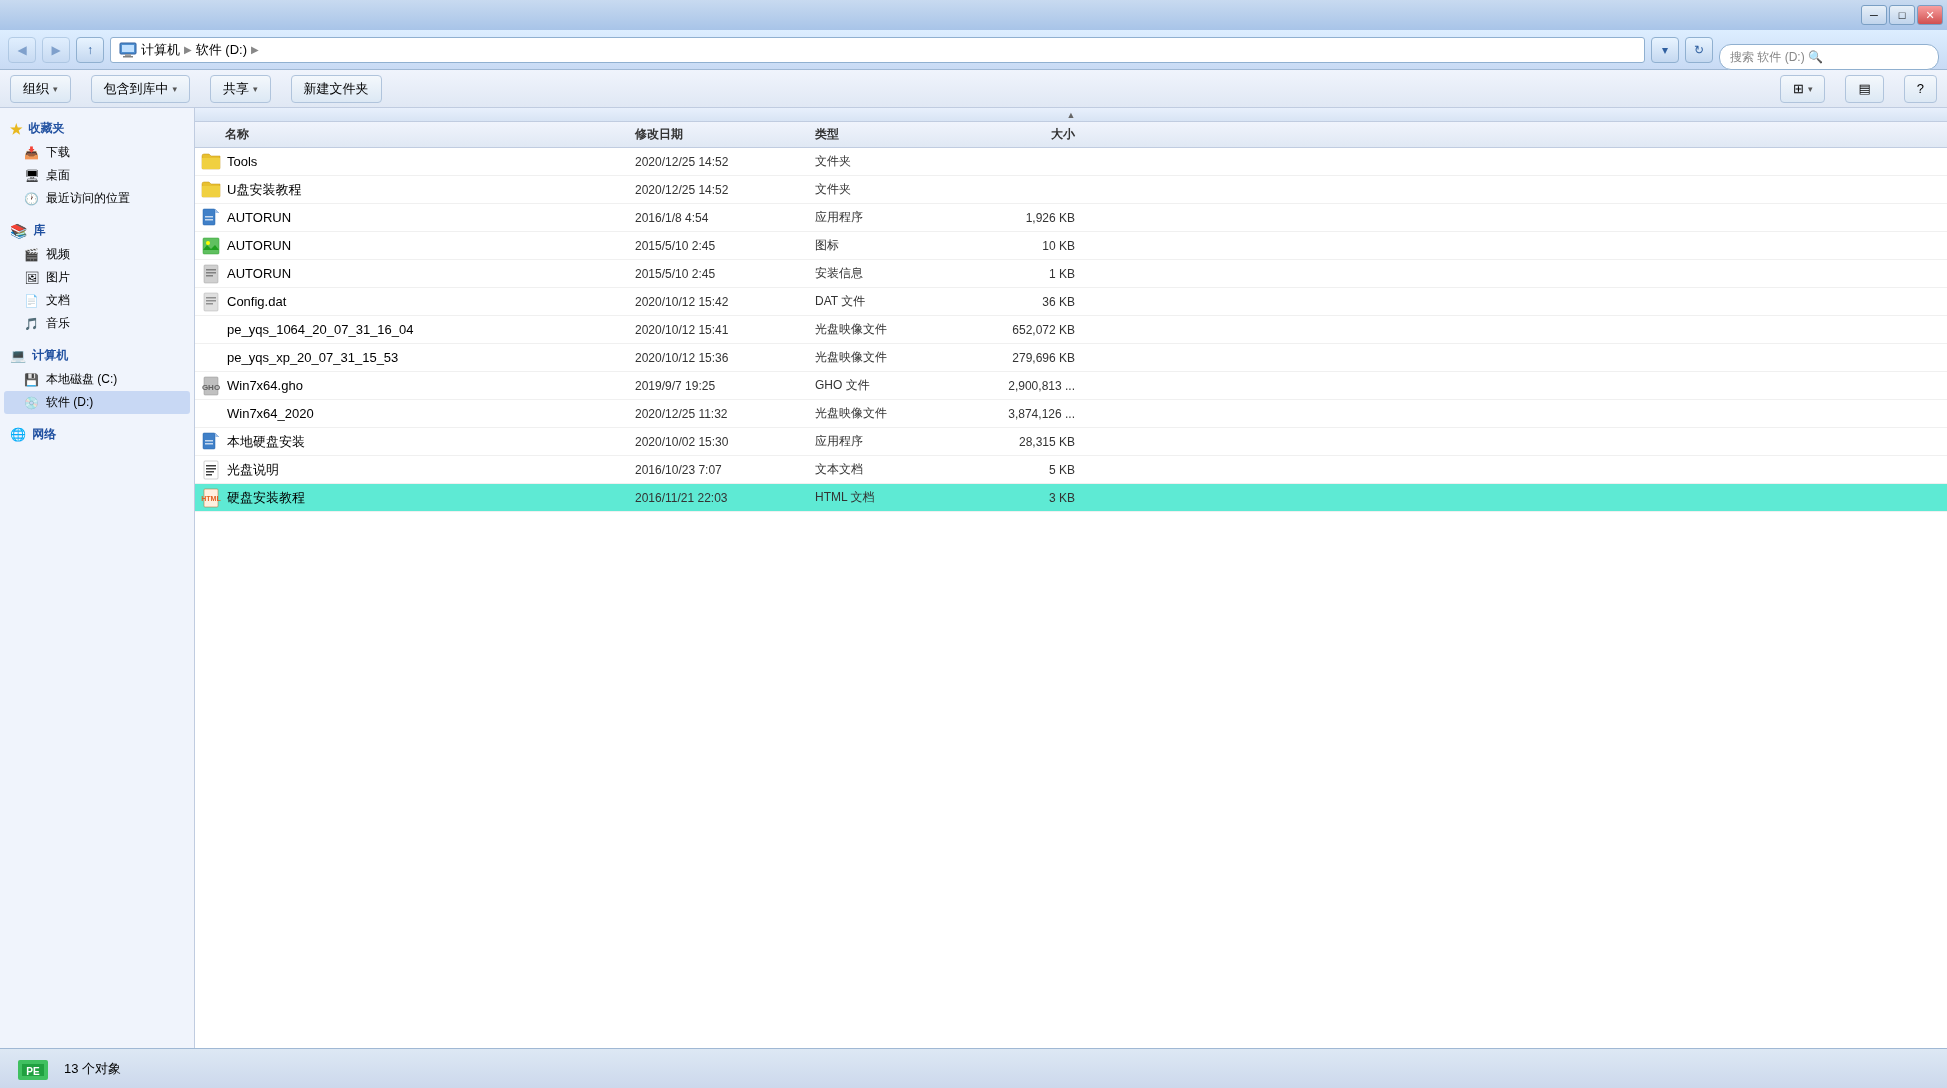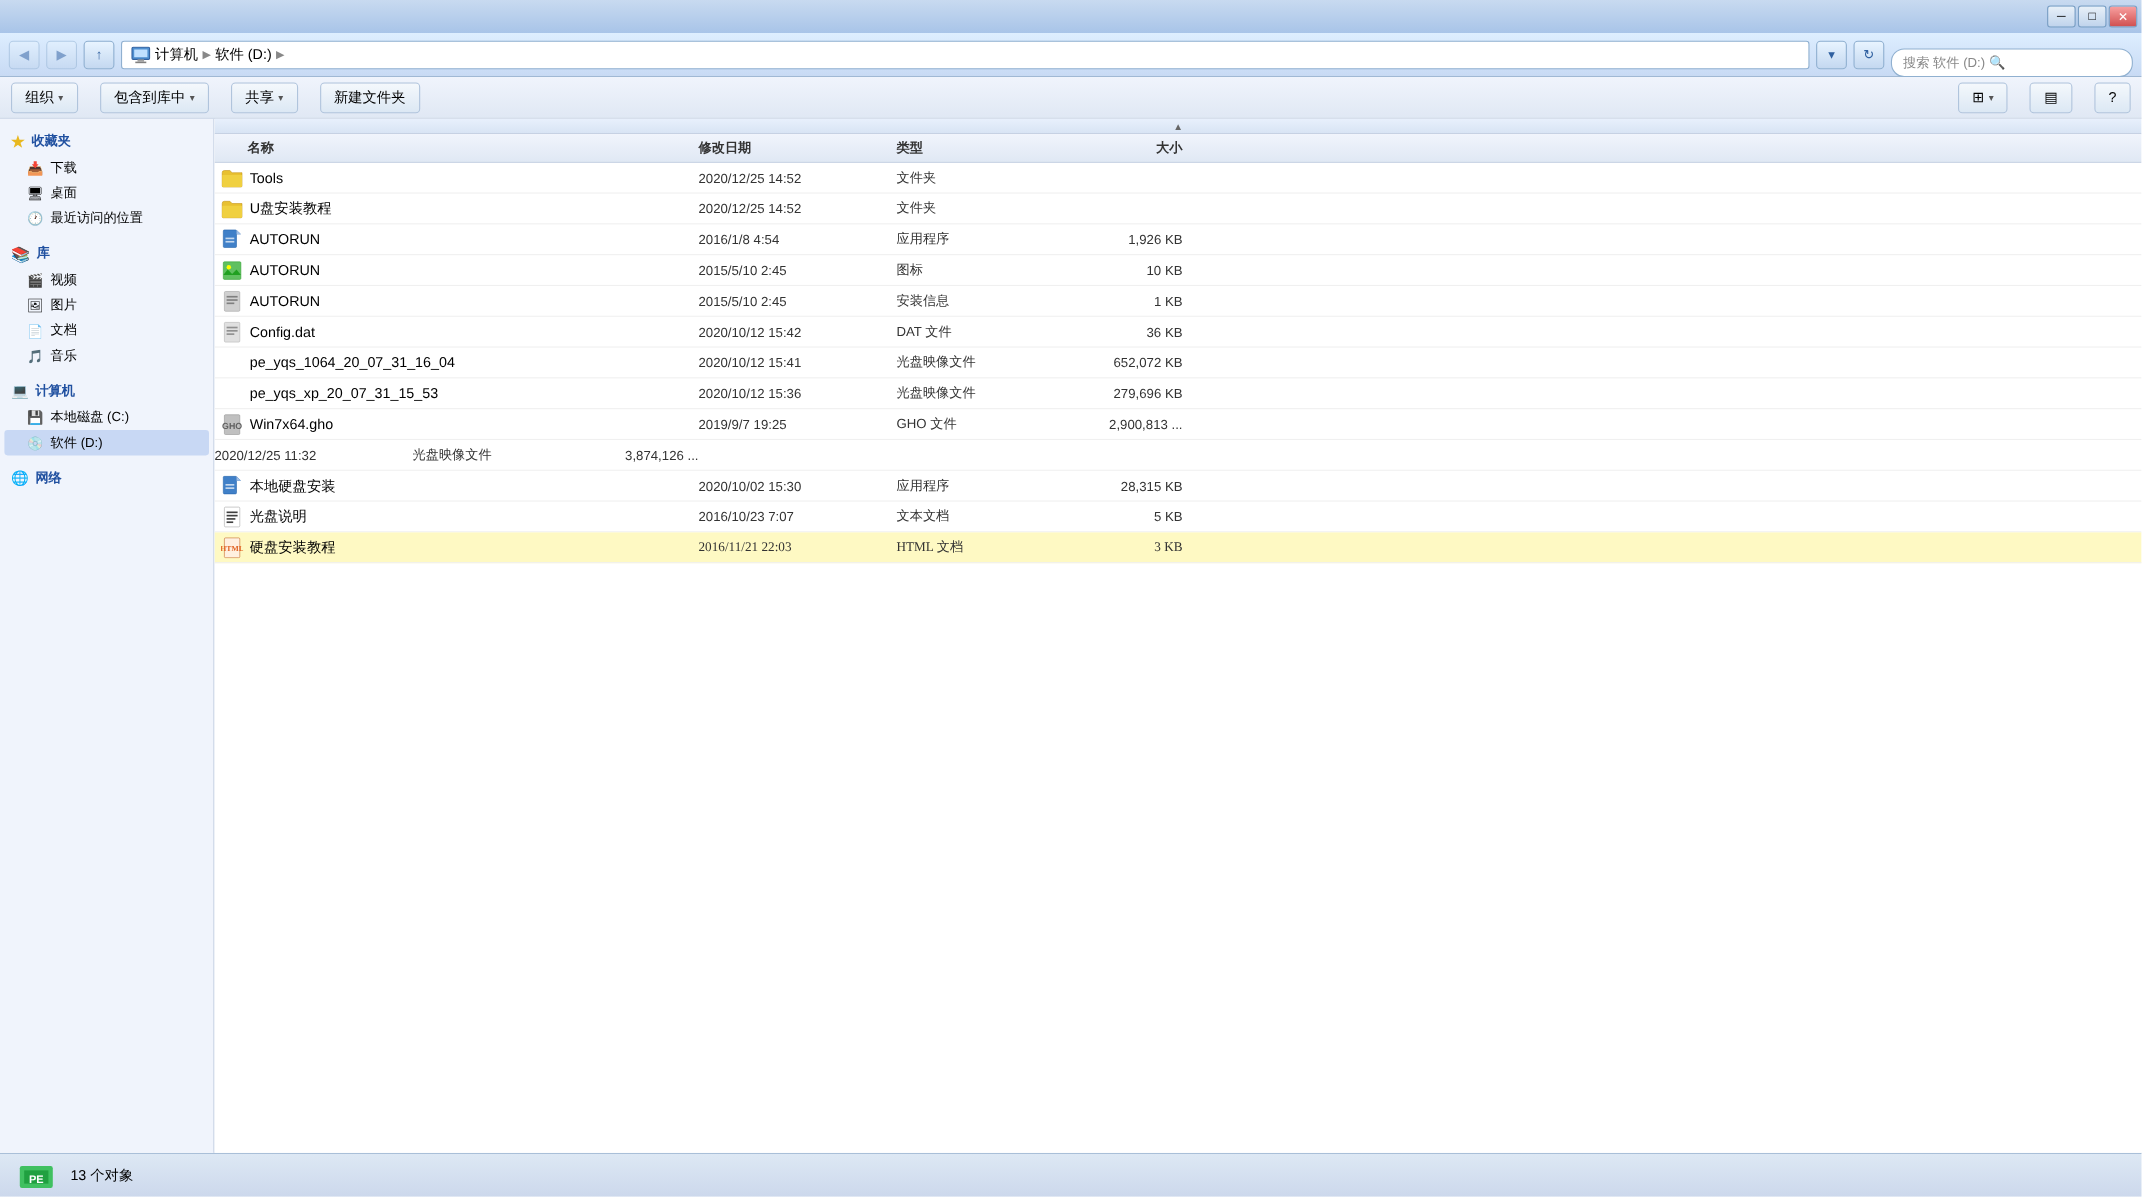--- a/index.html
+++ b/index.html
@@ -183,41 +183,41 @@
     .col-type { width: 160px; font-weight: bold; font-size: 12px; color: #333; }
     .col-size { width: 120px; font-weight: bold; font-size: 12px; color: #333; text-align: right; padding-right: 20px; }
 
     .file-row {
       display: flex;
       align-items: center;
       height: 28px;
       border-bottom: 1px solid #f0f0f0;
       cursor: pointer;
     }
-    .file-row.selected { background: #fef9c3; color: #000; font-family: Liberation Serif, serif; }
+    .file-row.selected { background: #5eead4; color: #000; }
     .file-name {
       width: 440px;
       padding-left: 6px;
       display: flex;
       align-items: center;
       gap: 6px;
       font-size: 13px;
       white-space: nowrap;
       overflow: hidden;
     }
     .file-date { width: 180px; font-size: 12px; color: #333; }
     .file-type { width: 160px; font-size: 12px; color: #333; }
     .file-size { width: 120px; font-size: 12px; color: #333; text-align: right; padding-right: 20px; }
 
     .file-icon {
       width: 20px;
       height: 20px;
       flex-shrink: 0;
       display: flex;
-      align-items: center;
+      align-items: flex-start;
       justify-content: center;
       font-size: 14px;
     }
 
     
     .statusbar {
       height: 40px;
       background: linear-gradient(to bottom, #dde8f4, #ccd8ec);
       border-top: 1px solid #a0b8d4;
       display: flex;
@@ -512,20 +512,30 @@
                 <text x="10" y="14" text-anchor="middle" font-size="8" fill="#606060" font-weight="bold">GHO</text>
               </svg>
             </span>
       <span>Win7x64.gho</span>
     </div>
     <div class="file-date">2019/9/7 19:25</div>
     <div class="file-type">GHO 文件</div>
     <div class="file-size">2,900,813 ...</div>
   </div>
         <div class="file-row">
+    <div class="file-name">
+      <span class="file-icon">
+              <svg width="20" height="20" viewBox="0 0 20 20">
+                <ellipse cx="10" cy="10" r="8" fill="#c04080" stroke="#a03060" stroke-width="0.5"></ellipse>
+                <ellipse cx="10" cy="10" r="3" fill="#f0a0c0" stroke="#c06090" stroke-width="0.5"></ellipse>
+                <ellipse cx="10" cy="10" r="1.2" fill="white"></ellipse>
+              </svg>
+            </span>
+      <span>Win7x64_2020</span>
+    </div>
     <div class="file-date">2020/12/25 11:32</div>
     <div class="file-type">光盘映像文件</div>
     <div class="file-size">3,874,126 ...</div>
   </div>
         <div class="file-row">
     <div class="file-name">
       <span class="file-icon">
               <svg width="20" height="20" viewBox="0 0 20 20">
                 <rect x="2" y="1" width="12" height="16" rx="1" fill="#4080c8" stroke="#2060a8" stroke-width="0.5"></rect>
                 <polygon points="14,1 18,5 14,5" fill="#2060a8"></polygon>

